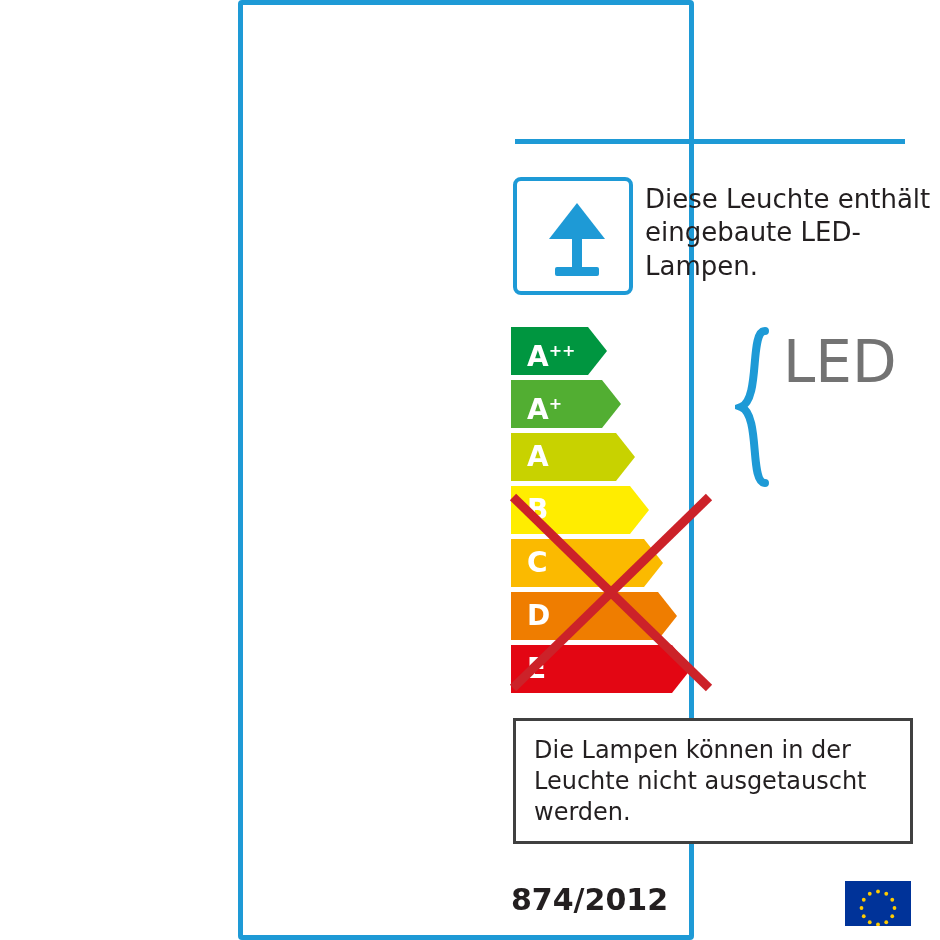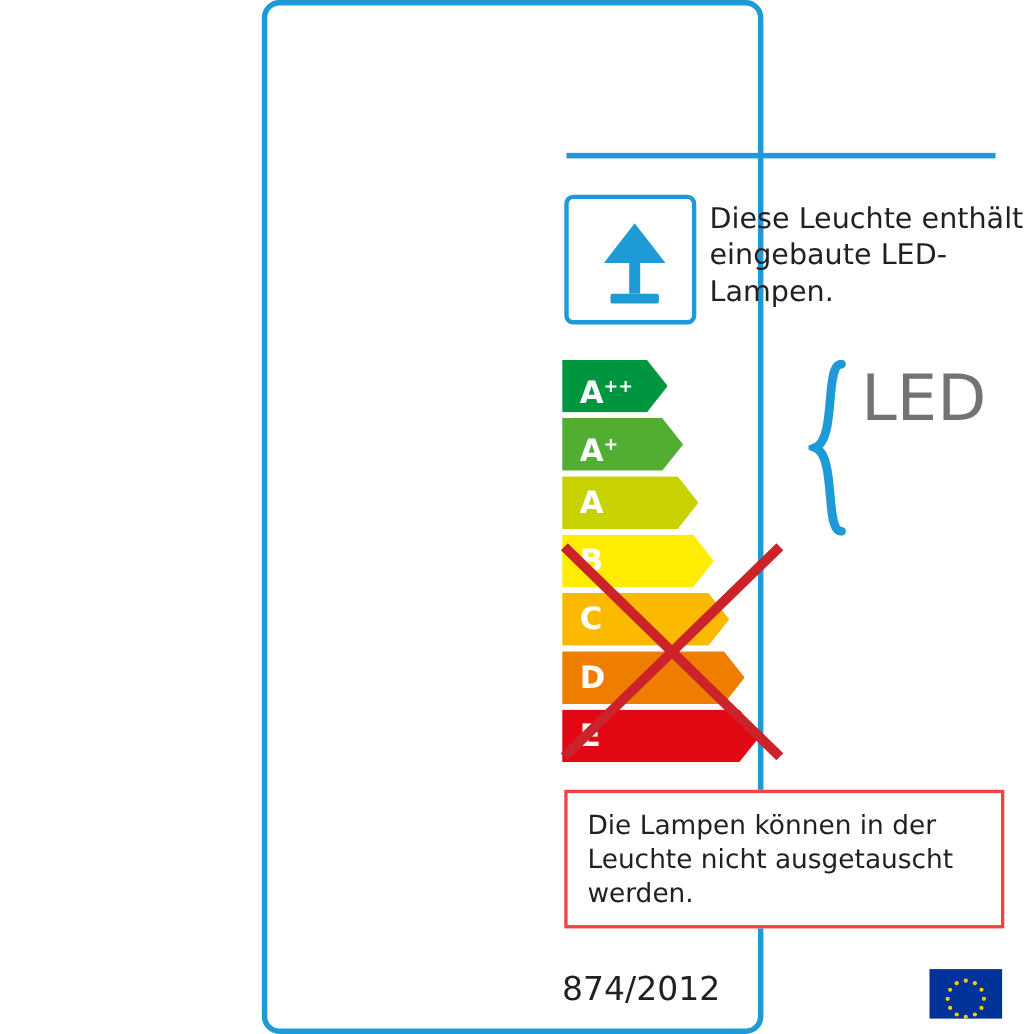--- a/index.html
+++ b/index.html
@@ -14,21 +14,21 @@
     overflow: hidden;
   }
   #label-card {
     position: absolute;
     left: 238px;
     top: 0px;
     width: 456px;
     height: 940px;
     box-sizing: border-box;
     border: 5px solid #1e9ad6;
-    border-radius: 16px;
+    border-radius: 4px;
     background: #ffffff;
   }
   
   #top-rule {
     position: absolute;
     left: 272px;
     top: 134px;
     width: 390px;
     height: 5px;
     background: #1e9ad6;
@@ -115,39 +115,39 @@
     letter-spacing: 0px;
   }
   
   #note-box {
     position: absolute;
     left: 270px;
     top: 713px;
     width: 400px;
     height: 126px;
     box-sizing: border-box;
-    border: 3px solid #ef4444;
+    border: 3px solid #404040;
     background: #ffffff;
   }
   #note-text {
     position: absolute;
     left: 18px;
     top: 14px;
     width: 366px;
     font-size: 24px;
     line-height: 1.3;
     color: #231f20;
   }
   
   #reg-number {
     position: absolute;
     left: 268px;
     top: 877px;
     font-size: 30px;
-    font-weight: normal;
+    font-weight: bold;
     color: #231f20;
   }
   
   #eu-flag {
     position: absolute;
     left: 602px;
     top: 876px;
     width: 66px;
     height: 45px;
     background: #003399;

